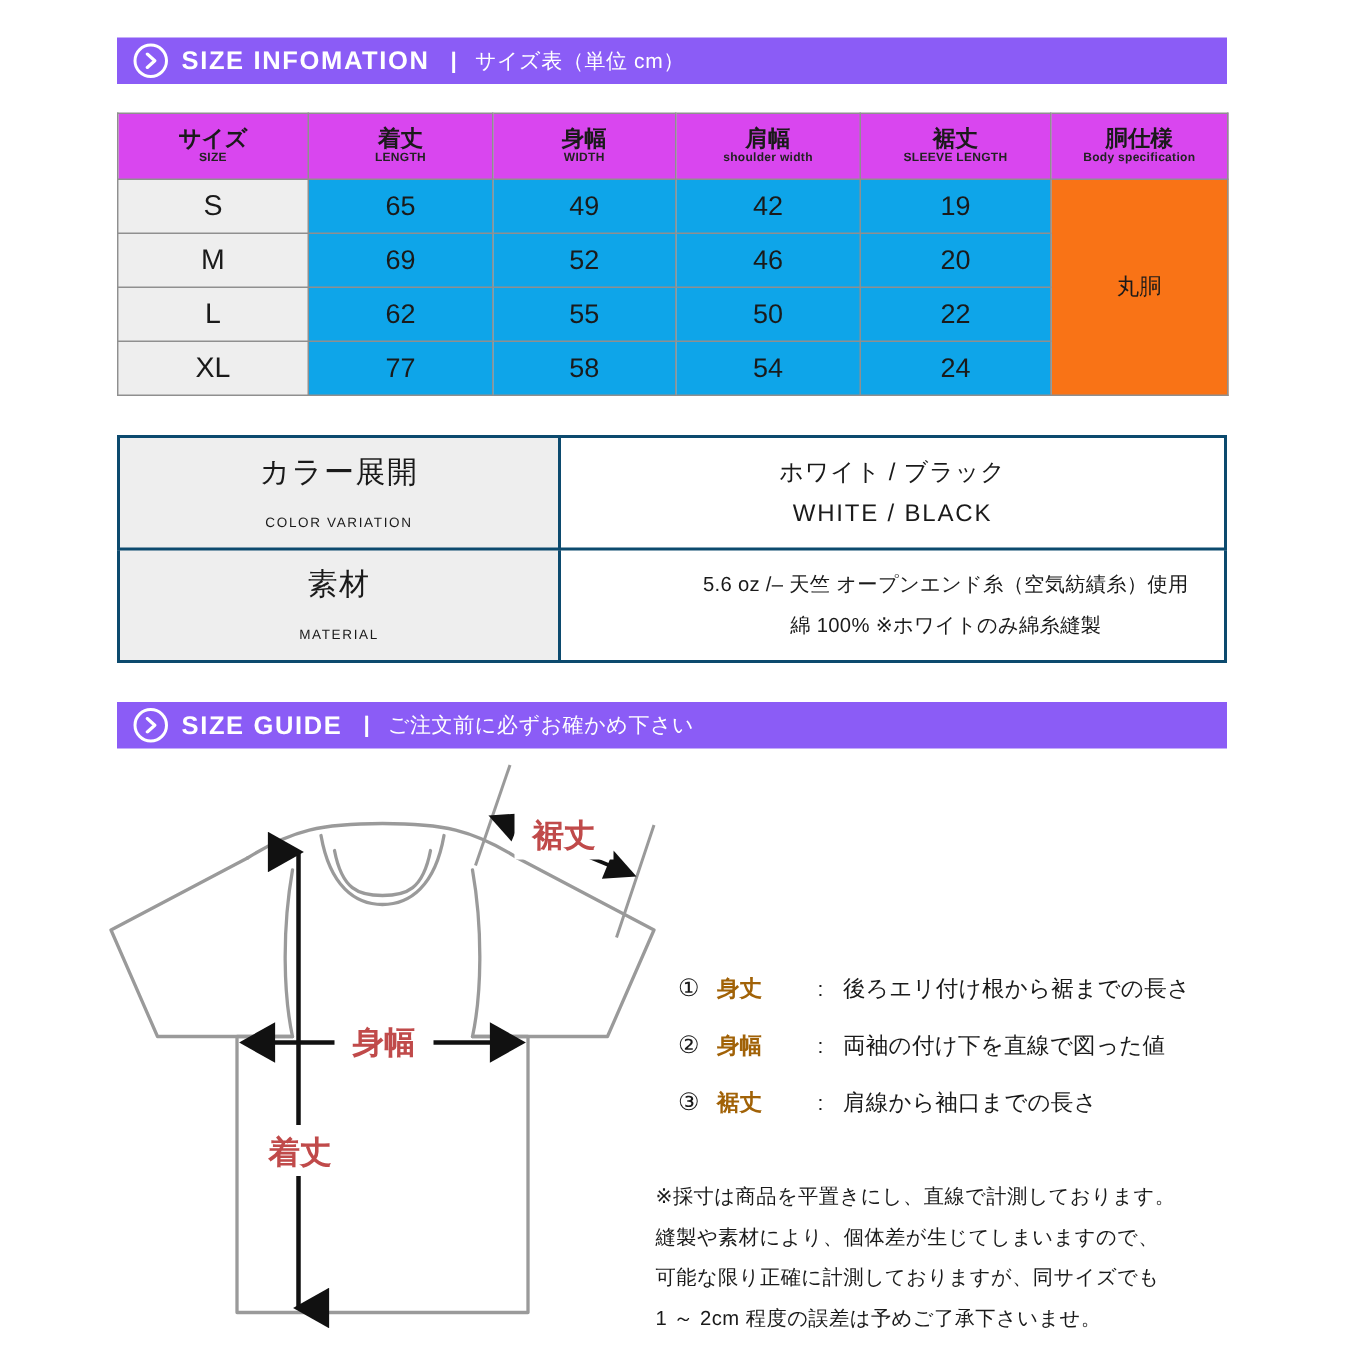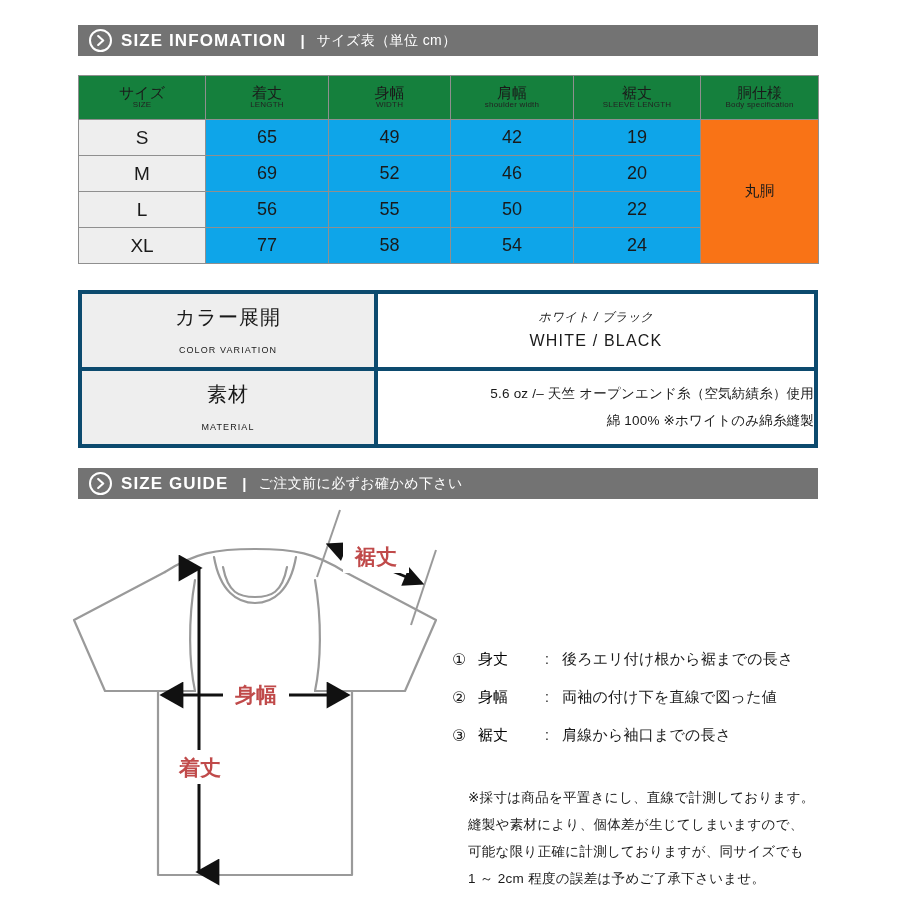--- a/index.html
+++ b/index.html
@@ -21,21 +21,21 @@
     left: 0; top: 0;
     width: 900px; height: 900px;
   }
 
   
   .banner {
     position: absolute;
     left: 78px;
     width: 740px;
     height: 31px;
-    background: #737373;
+    background: #8b5cf6;
     display: flex;
     align-items: center;
     color: #ffffff;
   }
   .banner-icon {
     width: 19px; height: 19px;
     border: 2px solid #ffffff;
     border-radius: 50%;
     margin-left: 11px;
     margin-right: 9px;
@@ -70,23 +70,23 @@
     border-collapse: collapse;
     table-layout: fixed;
   }
   .size-table th, .size-table td {
     border: 1px solid #8f8f8f;
     text-align: center;
     vertical-align: middle;
     padding: 0;
   }
   .size-table thead th {
-    background: #15803d;
+    background: #d946ef;
     height: 43px;
-    font-weight: normal;
+    font-weight: bold;
     margin-top: 32px;
   }
   .th-jp {
     display: block;
     font-size: 15px;
     color: #1a1a1a;
     line-height: 1.05;
     margin-bottom: 1px;
   }
   .th-en {
@@ -114,21 +114,21 @@
   
   .info-table {
     position: absolute;
     left: 78px;
     top: 290px;
     width: 740px;
     border-collapse: collapse;
     table-layout: fixed;
   }
   .info-table td {
-    border: 4px solid #0c4a6e;
+    border: 2px solid #0c4a6e;
     padding: 0;
     vertical-align: middle;
   }
   .info-label {
     background: #eeeeee;
     width: 292px;
     text-align: center;
     height: 73px;
   }
   .info-label .lab-jp {
@@ -143,33 +143,32 @@
     letter-spacing: 1.1px;
     margin-top: 16px;
   }
   .info-value {
     background: #ffffff;
     text-align: center;
     padding: 6px 0;
   }
   .info-value .v-jp {
     display: block;
-    font-size: 12px;
+    font-size: 16px;
     line-height: 1.75;
     letter-spacing: 0.6px;
-    font-style: italic;
   }
   .info-value .v-en {
     display: block;
     font-size: 16px;
     line-height: 1.6;
     letter-spacing: 1.2px;
   }
   .info-value.material {
-    text-align: right;
+    text-align: center;
     padding-left: 71px;
   }
   .info-value.material .m-line {
     display: block;
     font-size: 13.5px;
     line-height: 1.95;
     letter-spacing: 0.2px;
   }
 
   
@@ -196,39 +195,39 @@
     font-size: 15px;
   }
   .legend-num {
     width: 26px;
     font-size: 16px;
     color: #1a1a1a;
     flex: none;
   }
   .legend-term {
     width: 54px;
-    color: #000000;
-    font-weight: normal;
+    color: #a16207;
+    font-weight: bold;
     font-size: 15px;
     flex: none;
   }
   .legend-colon {
     width: 30px;
     text-align: center;
     font-size: 14px;
     flex: none;
   }
   .legend-desc {
     font-size: 15px;
     letter-spacing: 0.2px;
   }
 
   .note {
     position: absolute;
-    left: 468px;
+    left: 437px;
     top: 784px;
     width: 400px;
   }
   .note-line {
     display: block;
     font-size: 13.5px;
     line-height: 2.0;
     letter-spacing: 0.3px;
     color: #1a1a1a;
   }
@@ -297,21 +296,21 @@
       </tr>
       <tr>
         <td class="cell-size">M</td>
         <td class="cell-val">69</td>
         <td class="cell-val">52</td>
         <td class="cell-val">46</td>
         <td class="cell-val">20</td>
       </tr>
       <tr>
         <td class="cell-size">L</td>
-        <td class="cell-val">56</td>
+        <td class="cell-val">62</td>
         <td class="cell-val">55</td>
         <td class="cell-val">50</td>
         <td class="cell-val">22</td>
       </tr>
       <tr>
         <td class="cell-size">XL</td>
         <td class="cell-val">77</td>
         <td class="cell-val">58</td>
         <td class="cell-val">54</td>
         <td class="cell-val">24</td>

